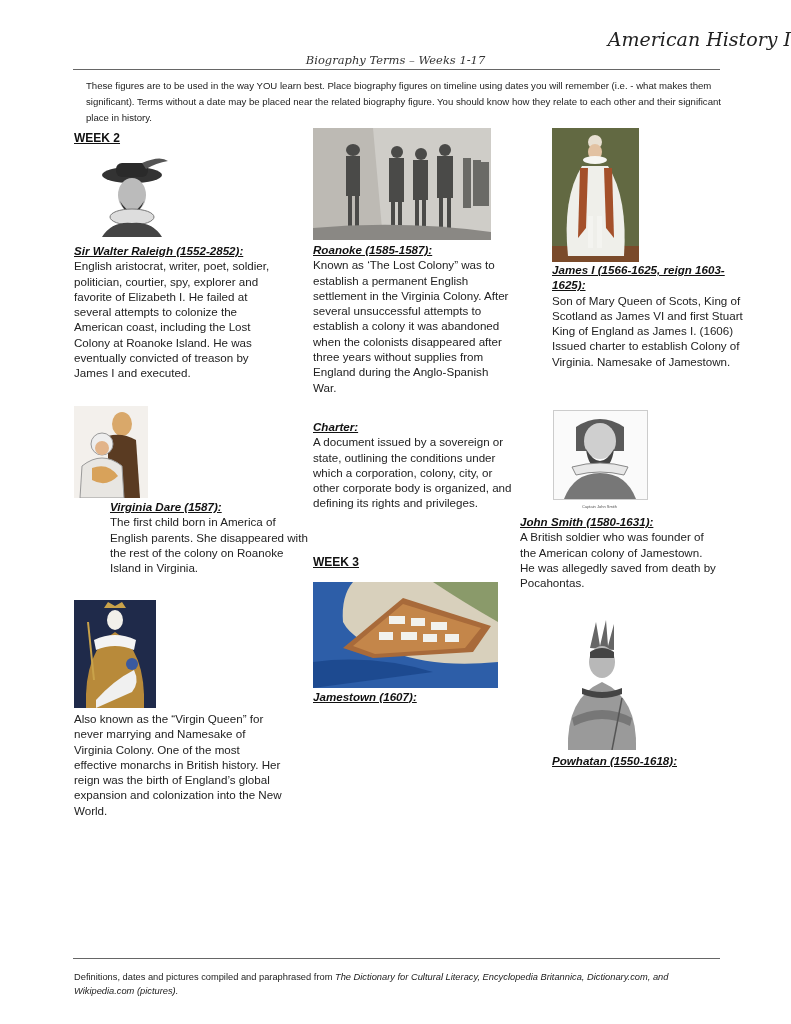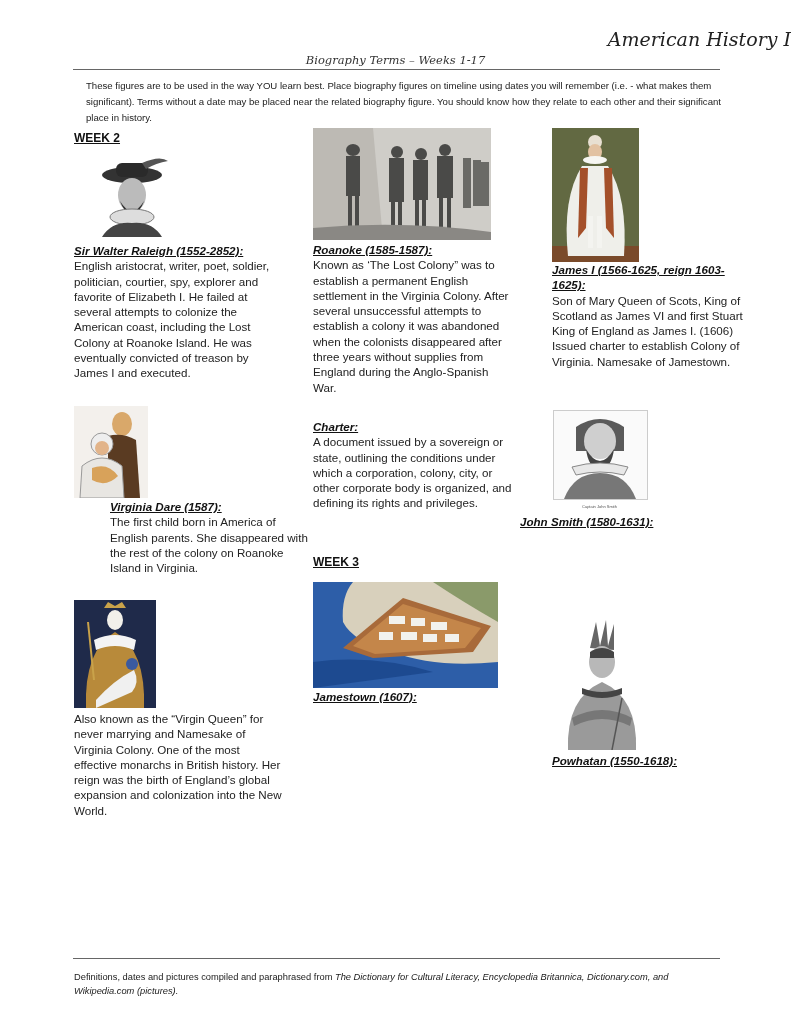--- a/index.html
+++ b/index.html
@@ -168,20 +168,21 @@
     <path d="M22 16 Q46 0 70 16 L70 40 L22 40Z" fill="#5a5a5a"></path>
     <ellipse cx="46" cy="30" rx="16" ry="18" fill="#cfcfcf"></ellipse>
     <path d="M32 38 Q46 62 60 38 Q58 56 46 60 Q34 56 32 38Z" fill="#444"></path>
     <path d="M18 56 Q46 48 74 56 L70 64 Q46 58 22 64Z" fill="#e8e8e8" stroke="#888"></path>
     <path d="M10 88 Q20 62 46 62 Q72 62 82 88Z" fill="#777"></path>
   </svg>
 </div>
 <div class="caption" style="top:504px;left:553px;width:93px;">Captain John Smith</div>
 <div class="entry" style="top:514px;left:520px;width:200px;">
   <span class="head">John Smith (1580-1631):</span>
+  <span>A British soldier who was founder of the American colony of Jamestown.  He was allegedly saved from death by Pocahontas.</span>
 </div>
 
 <div class="pic" style="top:618px;left:552px;width:100px;height:132px;">
   <svg width="100" height="132" viewBox="0 0 100 132">
     <rect width="100" height="132" fill="#fff"></rect>
     <path d="M38 30 L44 4 L48 28 L54 2 L56 28 L62 6 L62 32Z" fill="#666"></path>
     <ellipse cx="50" cy="44" rx="13" ry="16" fill="#b8b8b8"></ellipse>
     <path d="M38 34 Q50 26 62 34 L62 40 L38 40Z" fill="#444"></path>
     <path d="M16 132 Q14 80 50 64 Q86 80 84 132Z" fill="#9a9a9a"></path>
     <path d="M30 70 Q50 78 70 70 L70 76 Q50 84 30 76Z" fill="#444"></path>

